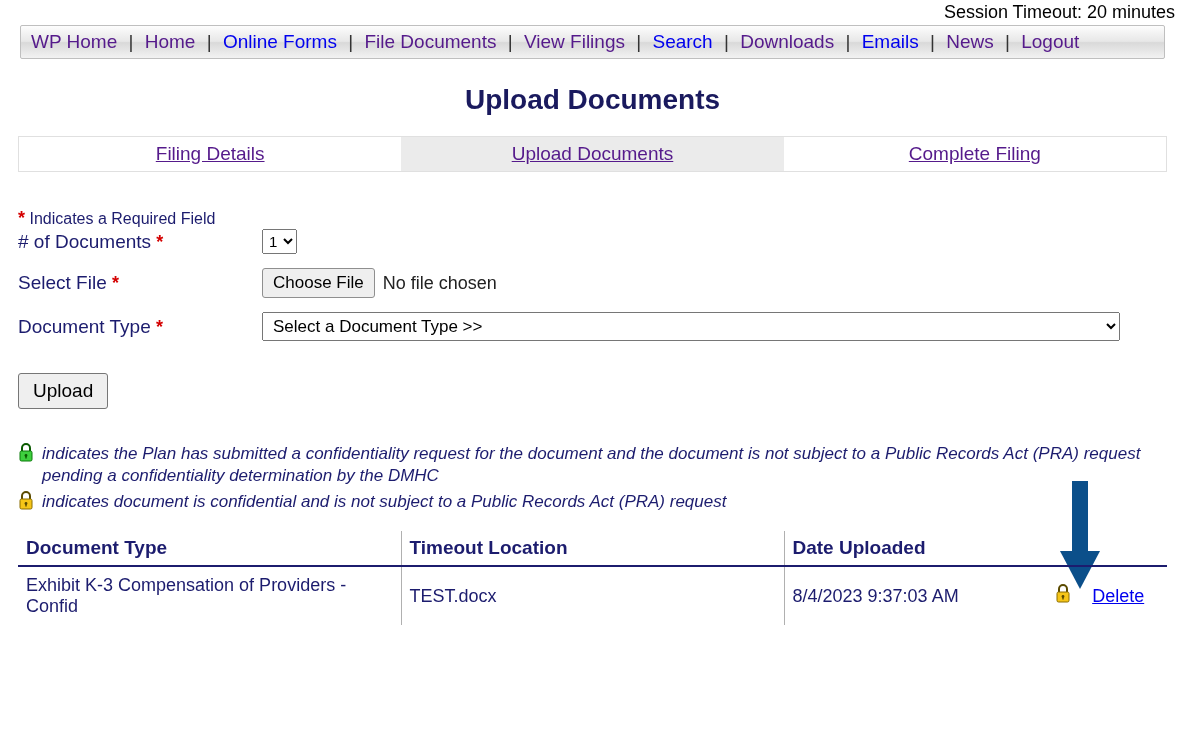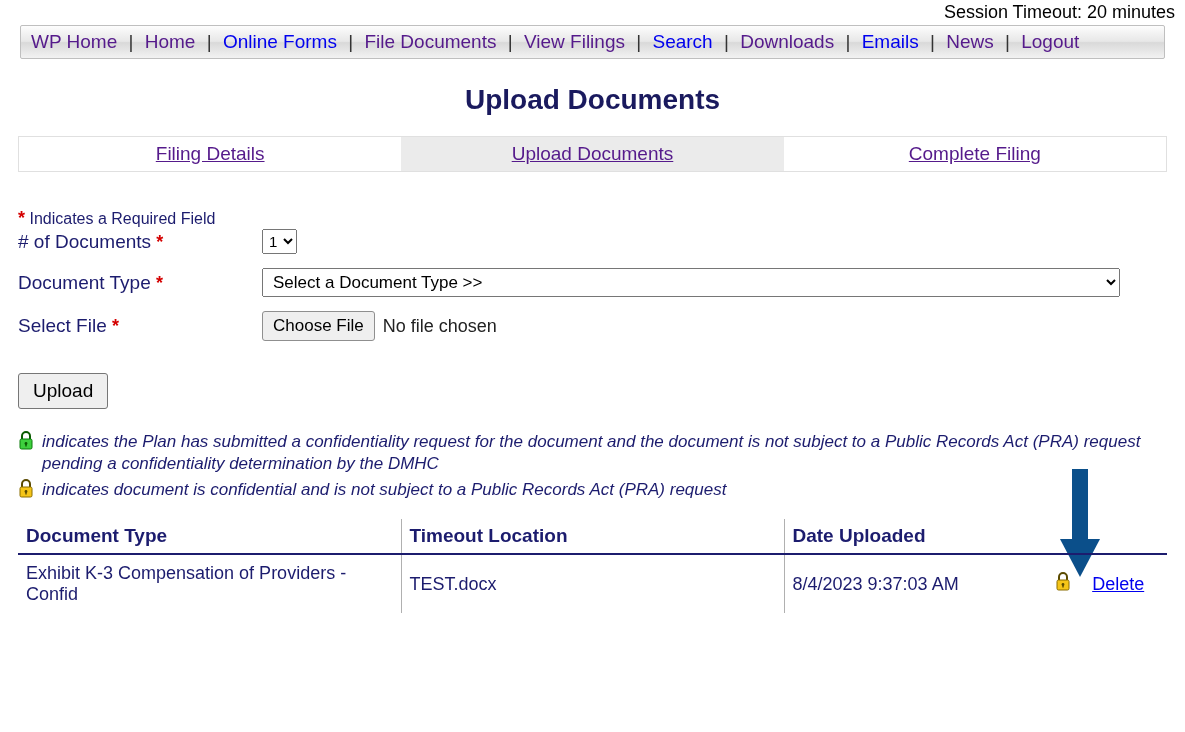--- a/index.html
+++ b/index.html
@@ -70,21 +70,21 @@
     .file-wrap { display: flex; align-items: center; gap: 8px; }
     .choose-btn {
       font-size: 17px; padding: 4px 10px;
       background: #efefef; border: 1px solid #8f8f8f; border-radius: 3px;
     }
     .file-status { font-size: 18px; color: #222; }
 
     .upload-btn {
       font-size: 19px; padding: 6px 14px;
       background: #efefef; border: 1px solid #767676; border-radius: 3px;
-      margin-top: 18px; margin-bottom: 22px;
+      margin-top: 18px; margin-bottom: 34px;
     }
 
     .legend-row { display: flex; align-items: flex-start; gap: 8px; margin-bottom: 4px; }
     .legend-text { font-style: italic; font-size: 17px; color: #1c1c6e; line-height: 1.3; }
 
     svg.lock-icon { width: 16px; height: 20px; flex-shrink: 0; }
 
     .doc-table { width: 100%; border-collapse: collapse; margin-top: 18px; position: relative; }
     .doc-table th {
       text-align: left; font-size: 19px; font-weight: bold; color: #1c1c6e;
@@ -158,37 +158,37 @@
       <span># of Documents</span>
       <span class="star">*</span>
     </div>
     <select class="small-sel">
       <option>1</option>
     </select>
   </div>
 
   <div class="form-row">
     <div class="form-label">
+      <span>Select File</span>
+      <span class="star">*</span>
+    </div>
+    <div class="file-wrap">
+      <button class="choose-btn">Choose File</button>
+      <span class="file-status">No file chosen</span>
+    </div>
+  </div>
+
+  <div class="form-row">
+    <div class="form-label">
       <span>Document Type</span>
       <span class="star">*</span>
     </div>
     <select class="big-sel">
       <option>Select a Document Type &gt;&gt;</option>
     </select>
-  </div>
-
-  <div class="form-row">
-    <div class="form-label">
-      <span>Select File</span>
-      <span class="star">*</span>
-    </div>
-    <div class="file-wrap">
-      <button class="choose-btn">Choose File</button>
-      <span class="file-status">No file chosen</span>
-    </div>
   </div>
 
   <button class="upload-btn">Upload</button>
 
   <div class="legend-row">
     <svg class="lock-icon" viewBox="0 0 16 20">
       <path d="M4 8 V5 a4 4 0 0 1 8 0 V8" fill="none" stroke="#0a5a00" stroke-width="2"></path>
       <rect x="2" y="8" width="12" height="10" rx="1.5" fill="#3ecf3e" stroke="#0a7a0a" stroke-width="1"></rect>
       <circle cx="8" cy="12.5" r="1.4" fill="#0a5a00"></circle>
       <rect x="7.3" y="13" width="1.4" height="2.5" fill="#0a5a00"></rect>

